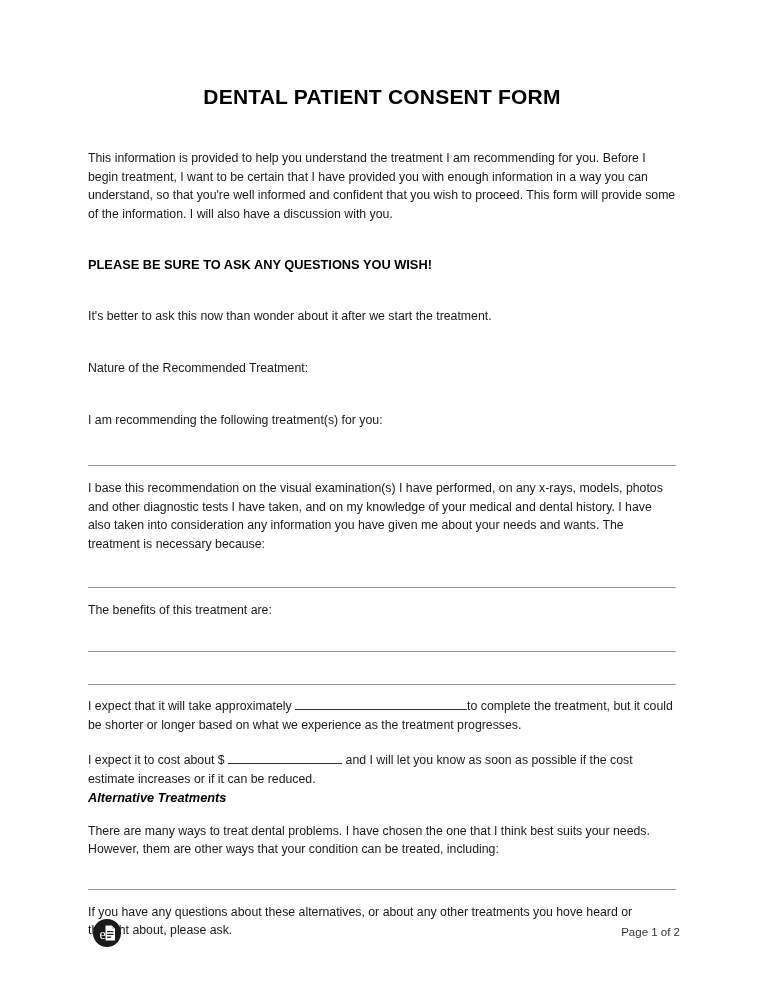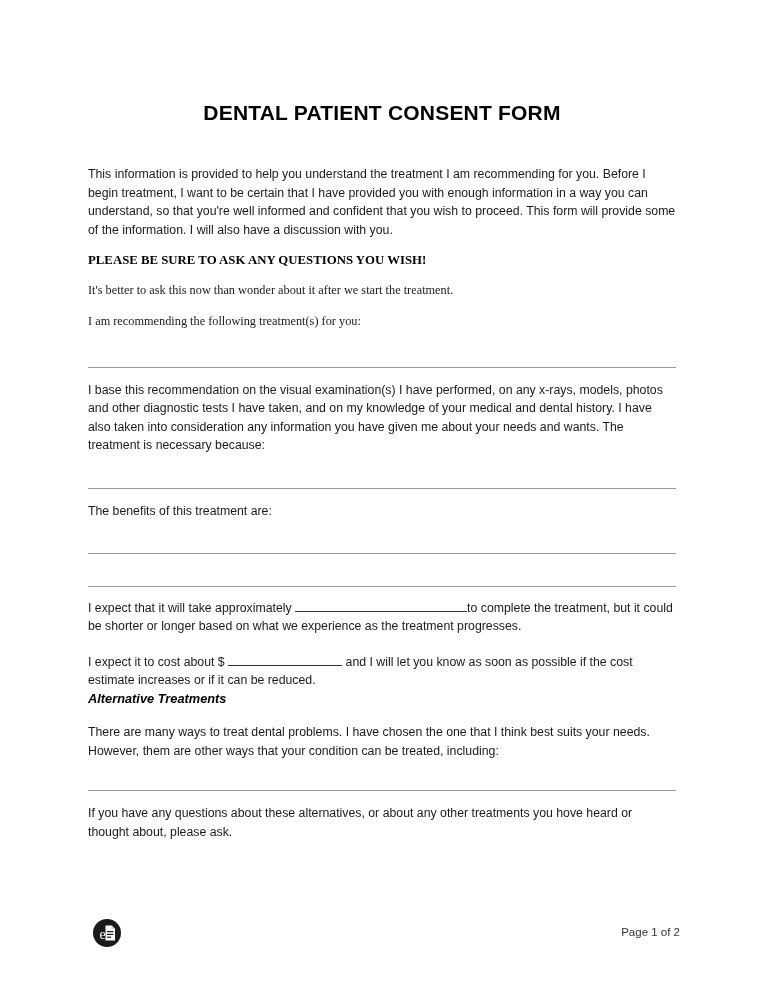--- a/index.html
+++ b/index.html
@@ -15,21 +15,21 @@
     width: 768px;
     height: 994px;
     background: #ffffff;
     margin: 0 auto;
     overflow: hidden;
     box-sizing: border-box;
   }
   .content {
     position: absolute;
     left: 88px;
-    top: 16px;
+    top: 0;
     width: 588px;
   }
   .doc-title {
     text-align: center;
     font-size: 21px;
     font-weight: bold;
     letter-spacing: 0.2px;
     color: #000;
     margin-top: 85px;
     margin-bottom: 0;
@@ -37,22 +37,21 @@
   .para {
     font-size: 12.3px;
     line-height: 18.6px;
     color: #1a1a1a;
     margin: 0;
   }
   .block {
     margin-top: 22px;
   }
   .block-sm {
-    margin-top: 12px;
-    font-family: Liberation Serif, serif;
+    margin-top: 33px;
   }
   .bold-head {
     font-size: 12.8px;
     font-weight: bold;
     line-height: 18px;
     color: #000;
     margin: 0;
   }
   .alt-head {
     font-size: 12.8px;
@@ -109,20 +108,23 @@
     </div>
 
     <div class="block-sm">
       <p class="bold-head">PLEASE BE SURE TO ASK ANY QUESTIONS YOU WISH!</p>
     </div>
 
     <div class="block-sm">
       <p class="para">It's better to ask this now than wonder about it after we start the treatment.</p>
     </div>
 
+    <div class="block-sm">
+      <p class="para">Nature of the Recommended Treatment:</p>
+    </div>
 
     <div class="block-sm">
       <p class="para">I am recommending the following treatment(s) for you:</p>
     </div>
 
     <div style="margin-top:36px;">
       <div class="rule"></div>
     </div>
 
     <div style="margin-top:13px;">

